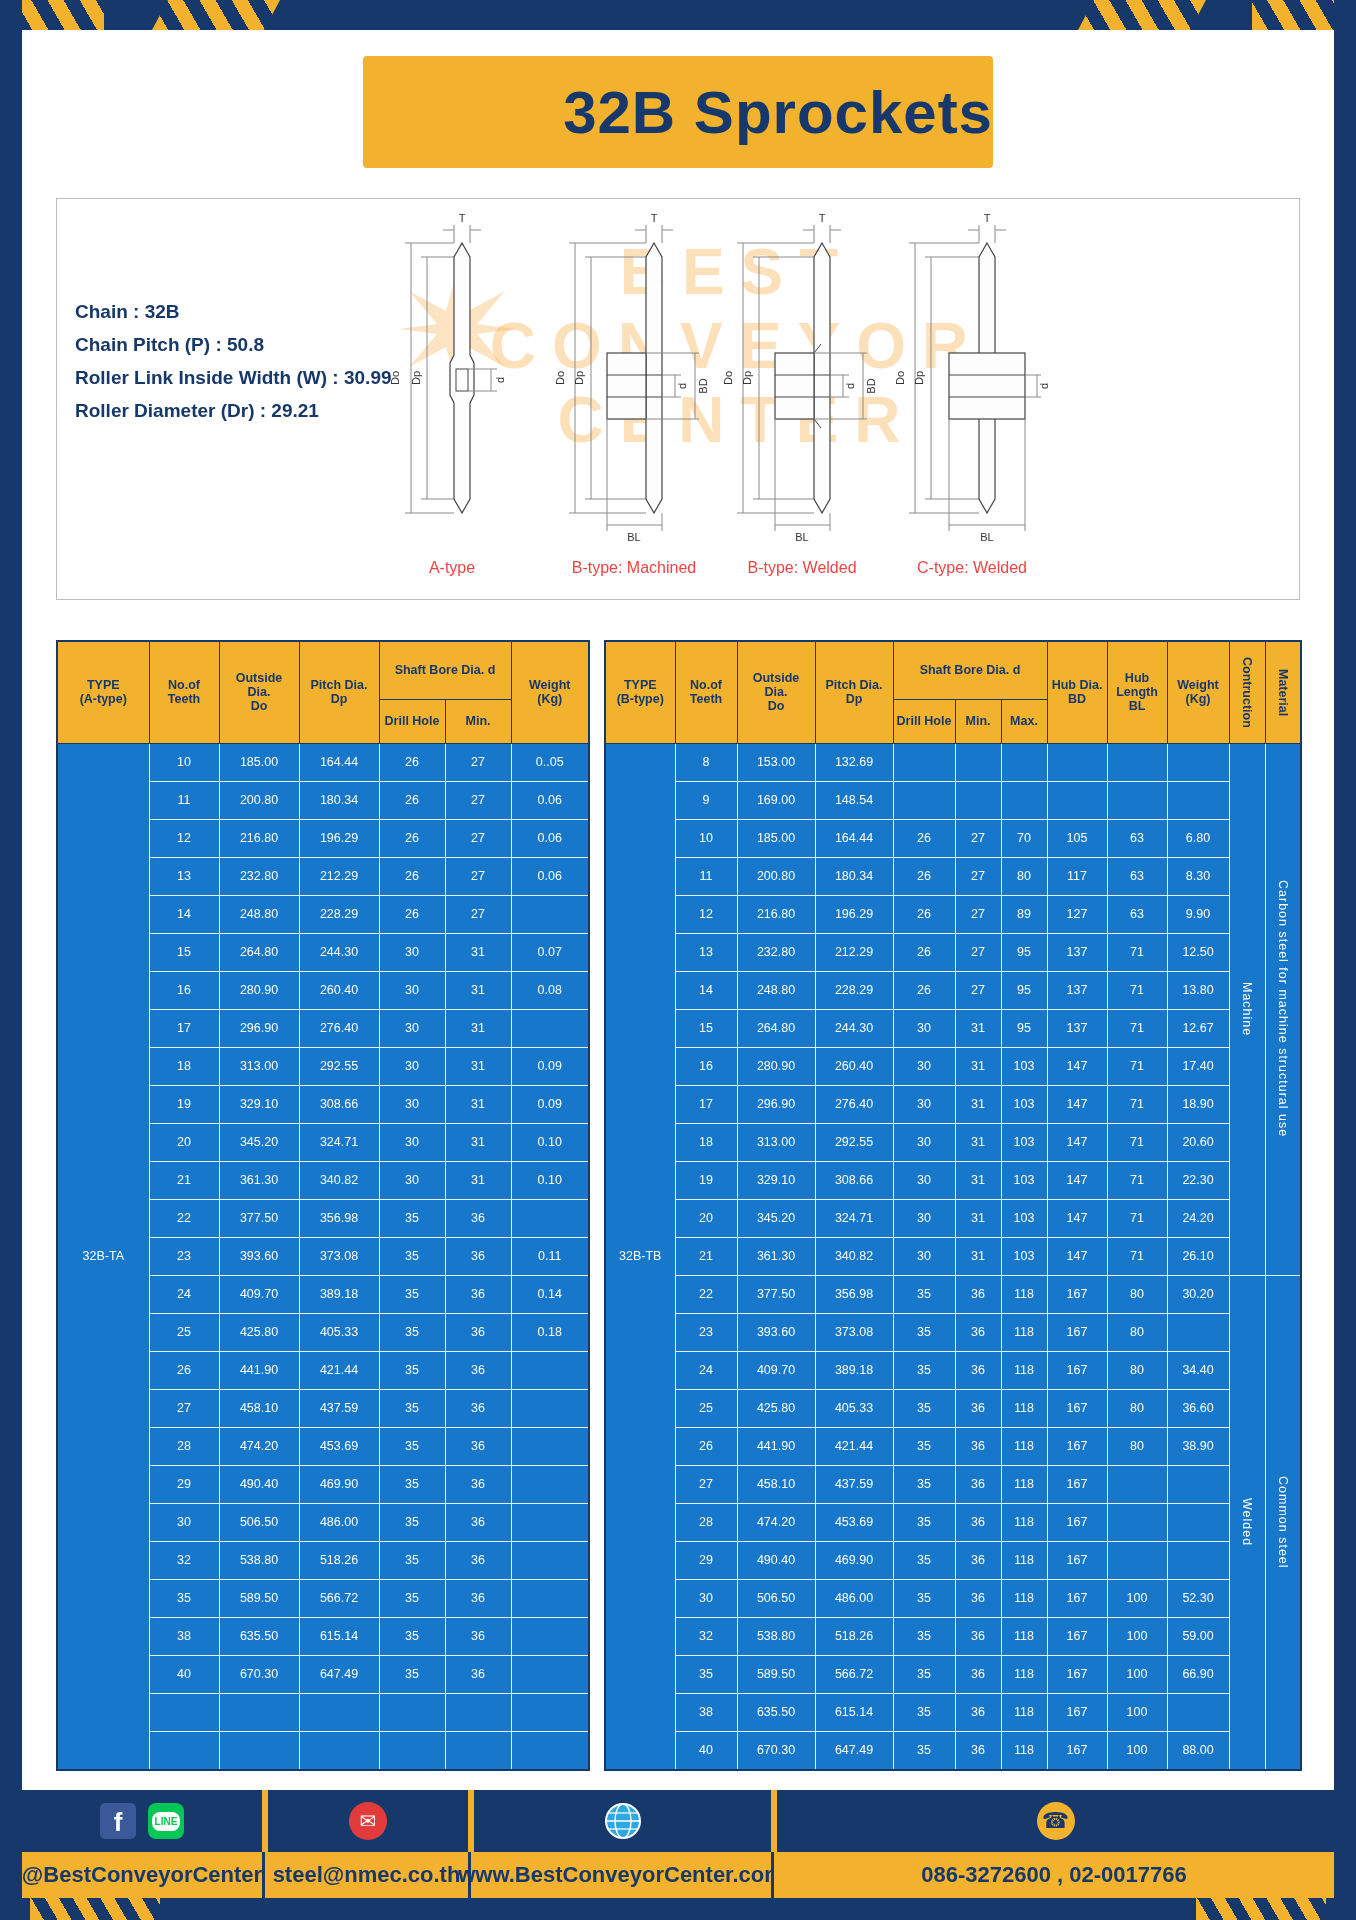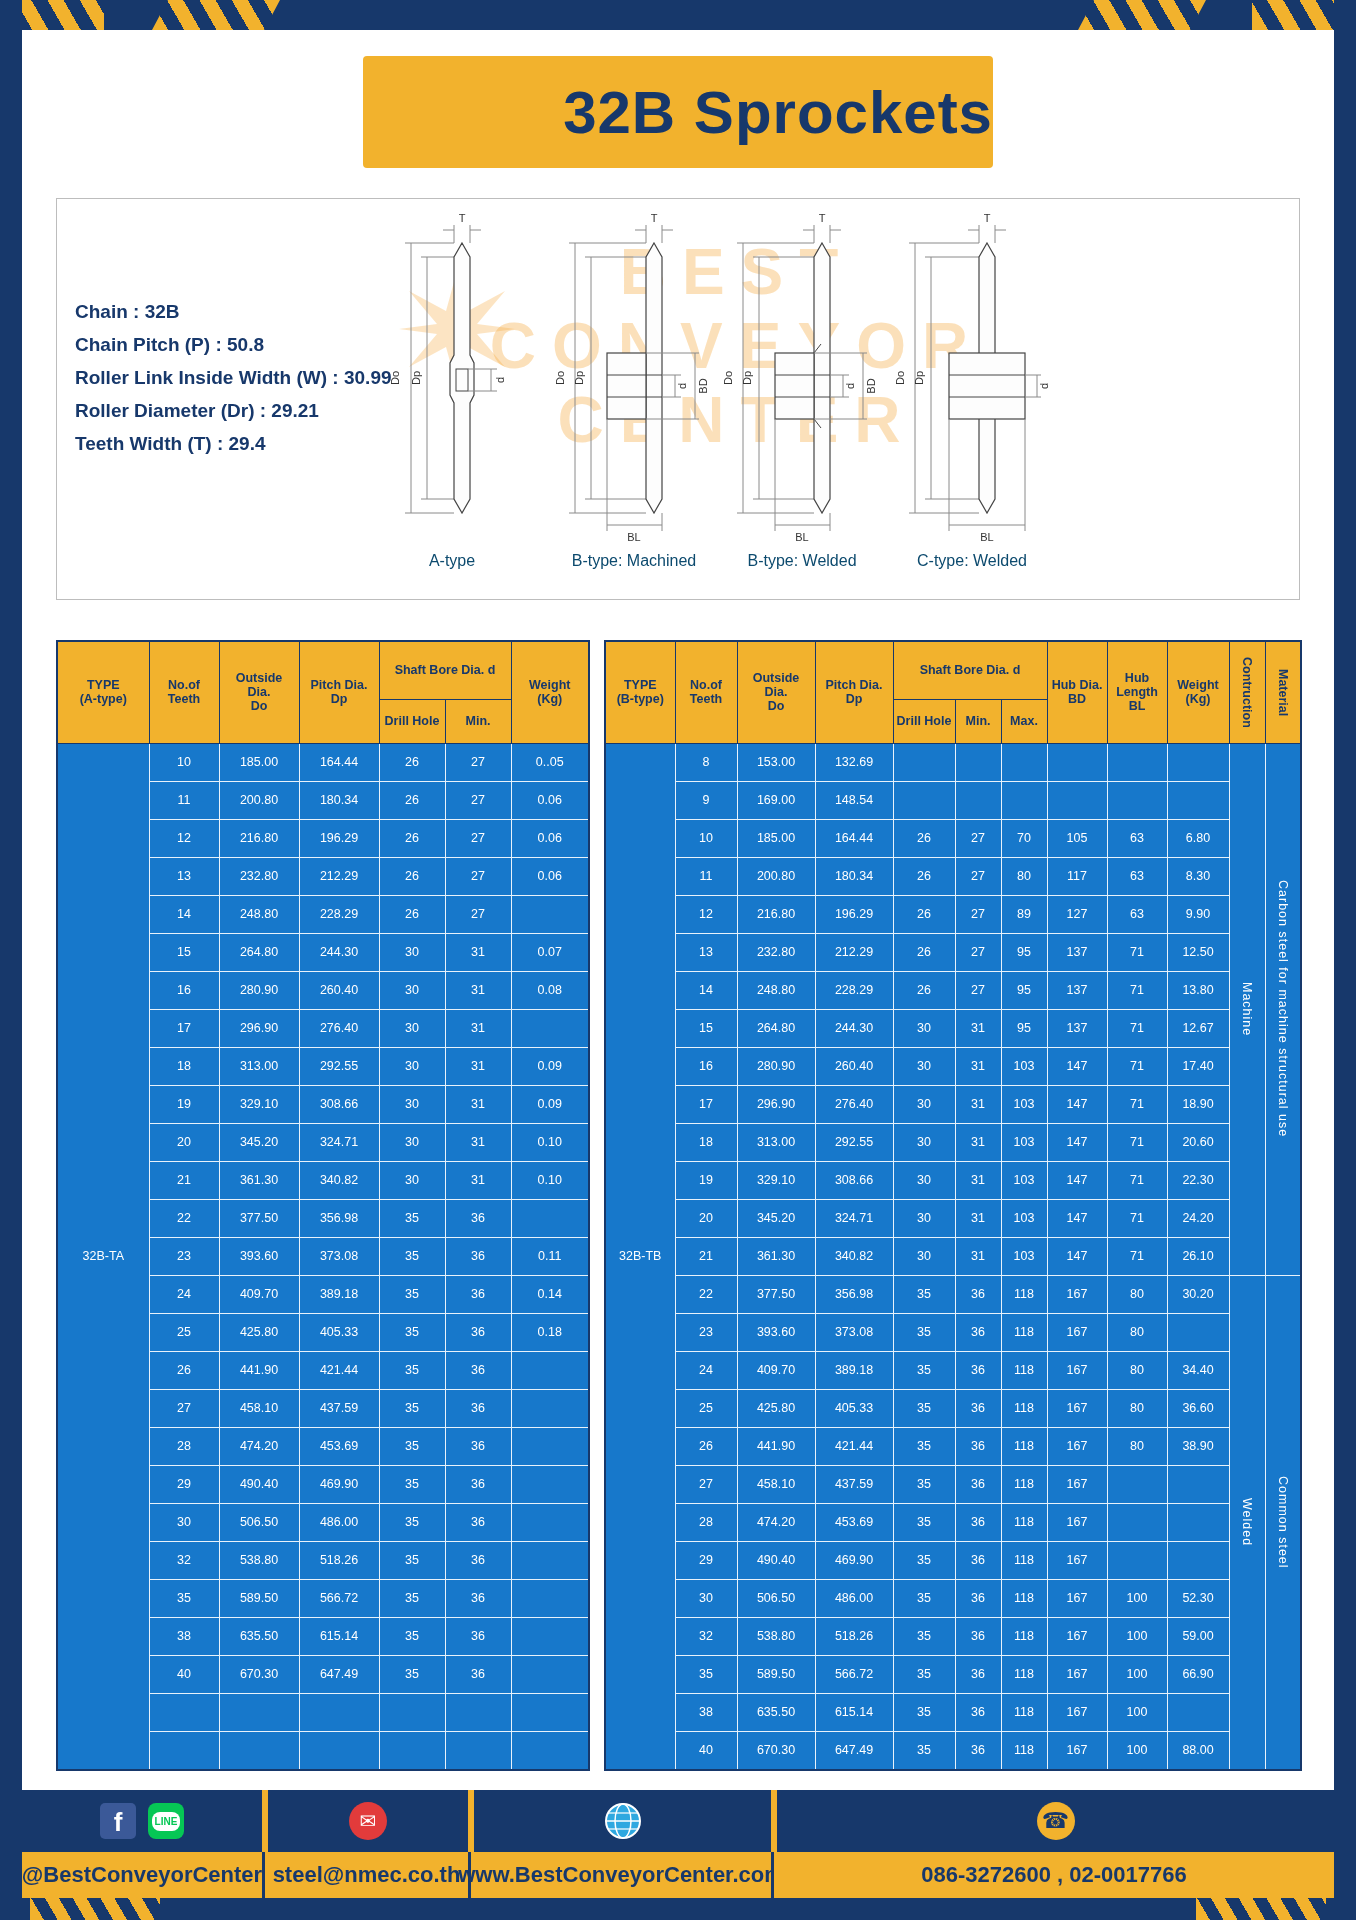--- a/index.html
+++ b/index.html
@@ -27,21 +27,21 @@
   .spec-panel{position:absolute;left:56px;top:198px;width:1244px;height:402px;
      background:#fff;border:1px solid #bdbdbd;box-sizing:border-box;}
   .spec-lines{position:absolute;left:18px;top:96px;}
   .spec-line{font-size:19px;font-weight:bold;color:#17386b;line-height:33px;white-space:pre;}
   .watermark{position:absolute;left:390px;top:36px;width:580px;text-align:center;
      opacity:.35;color:#f6a93b;font-weight:bold;pointer-events:none;}
   .wm-line{font-size:64px;line-height:74px;letter-spacing:16px;}
   .wm-star{position:absolute;left:340px;top:70px;opacity:.3;pointer-events:none;}
   .diagram{position:absolute;top:14px;width:170px;text-align:center;}
   .dgA{left:310px;} .dgB1{left:492px;} .dgB2{left:660px;} .dgC{left:830px;}
-  .dia-caption{font-size:16px;color:#0c4a6e;margin-top:5px;}
+  .dia-caption{font-size:16px;color:#ef4444;margin-top:12px;}
   svg .part{stroke:#444;stroke-width:1.2;fill:#fdfdfd;}
   svg .dim{stroke:#8a8a8a;stroke-width:1;fill:none;}
   svg .bore{stroke:#444;stroke-width:1;fill:none;}
   svg text{font-family:"Liberation Sans",sans-serif;font-size:11px;fill:#333;}
   
   table.spec-table{border-collapse:collapse;table-layout:fixed;position:absolute;
      border:2px solid #17386b;background:#fff;}
   #tableA{left:56px;top:640px;width:532px;}
   #tableB{left:604px;top:640px;width:696px;}
   .spec-table th{background:#f2b22d;color:#17386b;font-weight:bold;font-size:12.5px;
@@ -103,21 +103,20 @@
   </div>
   <svg class="wm-star" width="120" height="120" viewBox="0 0 120 120">
     <polygon fill="#f6a93b" points="60,2 71,42 108,22 80,55 118,60 80,65 108,98 71,78 60,118 49,78 12,98 40,65 2,60 40,55 12,22 49,42"></polygon>
   </svg>
 
   <div class="spec-lines">
     <div class="spec-line">Chain : 32B</div>
     <div class="spec-line">Chain Pitch (P) : 50.8</div>
     <div class="spec-line">Roller Link Inside Width (W) : 30.99</div>
     <div class="spec-line">Roller Diameter (Dr) : 29.21</div>
-    <div class="spec-line">Teeth Width (T) : 29.4</div>
   </div>
 
   <div class="diagram dgA">
     <svg width="170" height="330" viewBox="0 0 170 330">
       <path class="dim" d="M87,30 V12 M103,30 V12 M76,17 H87 M103,17 H114"></path>
       <text x="95" y="9" text-anchor="middle">T</text>
       <path class="dim" d="M87,30 H38 M87,300 H38"></path>
       <line class="dim" x1="44" y1="30" x2="44" y2="300"></line>
       <text transform="rotate(-90 32 165)" x="32" y="165" text-anchor="middle">Do</text>
       <path class="dim" d="M87,44 H54 M87,286 H54"></path>

